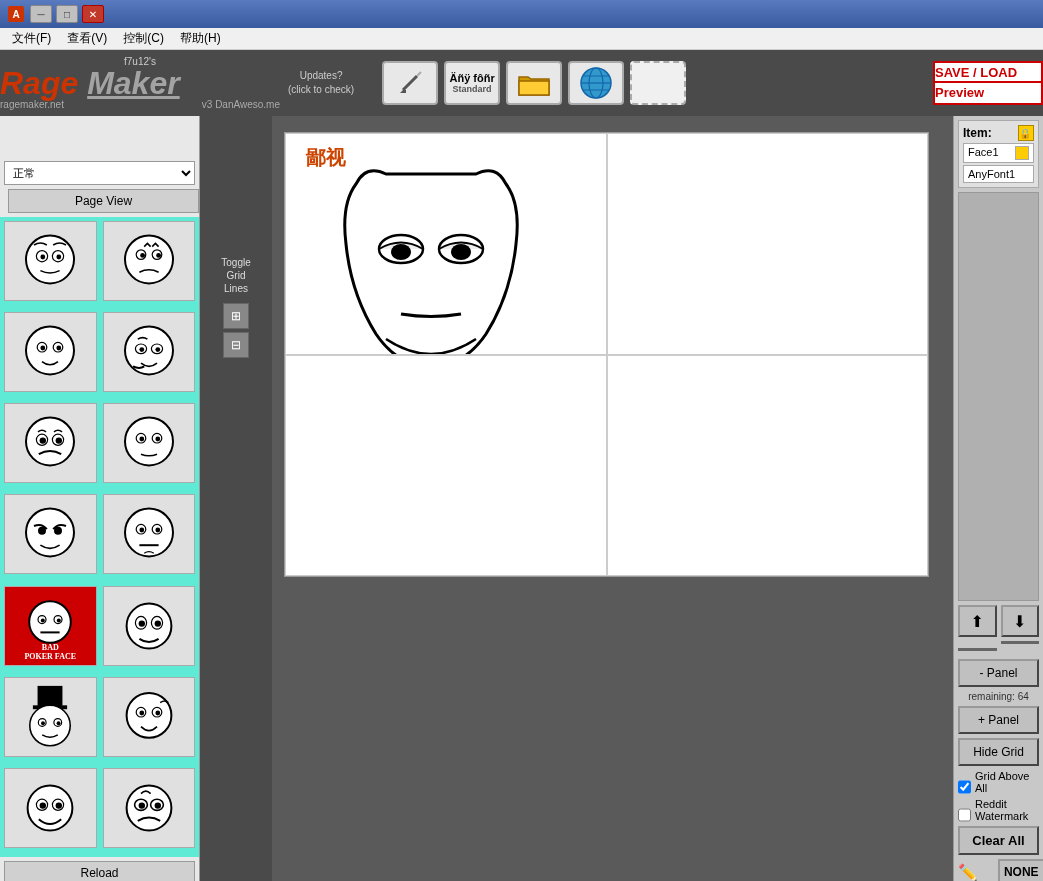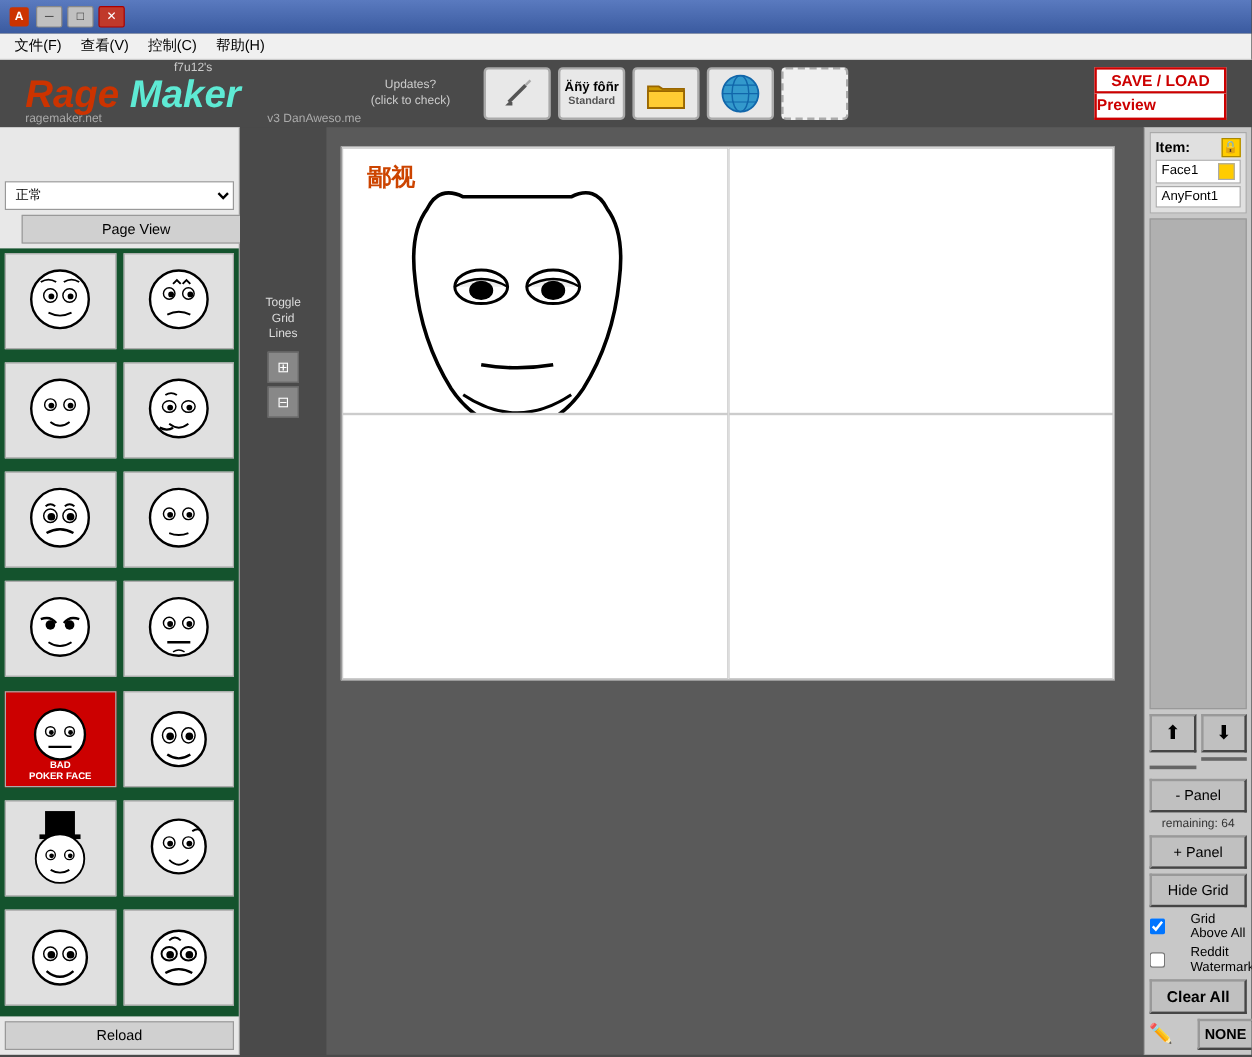--- a/index.html
+++ b/index.html
@@ -29,24 +29,24 @@
       display: flex;
       align-items: center;
       padding: 0 4px;
       border-bottom: 1px solid #ccc;
     }
     .menu-item { padding: 2px 8px; font-size: 12px; cursor: pointer; color: #000; }
 
     
     #header {
       background: #4a4a4a;
-      height: 56px;
+      height: 66px;
       display: flex;
       align-items: center;
-      padding: 4px 21px;
+      padding: 4px 0;
       gap: 8px;
     }
     #logo-area { flex: 0 0 280px; }
     #logo-title { color: #ccc; font-size: 10px; text-align: center; }
     #logo-main { color: white; font-size: 32px; font-weight: bold; font-style: italic; line-height: 1; }
     #logo-main span { color: #cc3300; }
     #logo-sub { color: #aaa; font-size: 10px; display: flex; justify-content: space-between; }
 
     #updates-area { color: #ccc; font-size: 10px; text-align: center; line-height: 1.4; }
 
@@ -60,21 +60,21 @@
       cursor: pointer; font-size: 20px;
     }
     .tool-btn.font-btn { flex-direction: column; font-size: 11px; font-weight: bold; }
     .tool-btn.font-btn .font-label { font-size: 9px; color: #555; }
 
     #save-load-area { margin-left: auto; }
     .save-load-btn {
       display: block; width: 110px; height: 22px;
       background: white; border: 2px solid #cc0000;
       color: #cc0000; font-weight: bold; font-size: 13px;
-      text-align: center; line-height: 20px; cursor: pointer;
+      line-height: 20px; cursor: pointer;
     }
     .preview-btn {
       display: block; width: 110px; height: 22px;
       background: white; border: 2px solid #cc0000;
       border-top: none;
       color: #cc0000; font-weight: bold; font-size: 13px;
       text-align: left; line-height: 20px; cursor: pointer;
     }
 
     
@@ -88,25 +88,25 @@
       display: flex;
       flex-direction: column;
     }
     #sidebar-controls { padding: 4px; display: flex; gap: 4px; align-items: center; margin-top: 41px; }
     #sidebar-dropdown {
       flex: 1; height: 24px; border: 1px solid #999; background: white;
       font-size: 11px; padding: 0 4px;
     }
     #page-view-btn {
       width: 100%; padding: 4px; background: #d0d0d0; border: 1px solid #999;
-      text-align: center; font-size: 12px; cursor: pointer; margin: 0 14px;
+      text-align: center; font-size: 12px; cursor: pointer; margin: 0 4px;
     }
     #face-grid {
       flex: 1; overflow-y: auto; display: grid; grid-template-columns: 1fr 1fr;
-      gap: 6px; padding: 4px; background: #14532d;
+      gap: 6px; padding: 4px; background: #5eead4; font-family: Liberation Serif, serif;
     }
     .face-cell {
       background: #e0e0e0; border: 1px solid #aaa; height: 80px;
       display: flex; align-items: center; justify-content: center;
       cursor: pointer; overflow: hidden;
     }
     .face-cell svg { width: 64px; height: 70px; }
     #reload-btn {
       margin: 4px; padding: 4px; background: #d0d0d0; border: 1px solid #999;
       text-align: center; cursor: pointer; font-size: 12px;
@@ -163,21 +163,21 @@
       font-size: 16px; cursor: pointer;
     }
     #order-btns { display: flex; gap: 4px; justify-content: center; }
 
     .panel-ctrl-btn {
       width: 100%; padding: 5px; background: #c0c0c0; border: 2px outset #999;
       text-align: center; font-size: 12px; cursor: pointer; font-weight: normal;
     }
     #remaining { font-size: 10px; text-align: center; color: #333; }
 
-    .checkbox-row { display: flex; align-items: center; gap: 21px; font-size: 11px; }
+    .checkbox-row { display: flex; align-items: flex-end; gap: 4px; font-size: 11px; }
     input[type=checkbox] { width: 14px; height: 14px; }
 
     .clear-btn {
       width: 100%; padding: 5px; background: #c0c0c0; border: 2px outset #999;
       text-align: center; font-size: 13px; font-weight: bold; cursor: pointer;
     }
 
     #bottom-tool { display: flex; gap: 4px; align-items: center; }
     .pencil-icon { font-size: 16px; }
     #none-btn {
@@ -205,21 +205,21 @@
   <span class="menu-item">文件(F)</span>
   <span class="menu-item">查看(V)</span>
   <span class="menu-item">控制(C)</span>
   <span class="menu-item">帮助(H)</span>
 </div>
 
 <div id="header">
   <div id="logo-area">
     <div id="logo-title">f7u12's</div>
     <div id="logo-main">
-      <span>Rage </span><span style="color:#5eead4;">Maker</span>
+      <span>Rage </span><span style="color:#a3a3a3;text-decoration:underline;">Maker</span>
     </div>
     <div id="logo-sub">
       <span>ragemaker.net</span>
       <span>v3 DanAweso.me</span>
     </div>
   </div>
 
   <div id="updates-area">
     <div>Updates?</div>
     <div>(click to check)</div>

